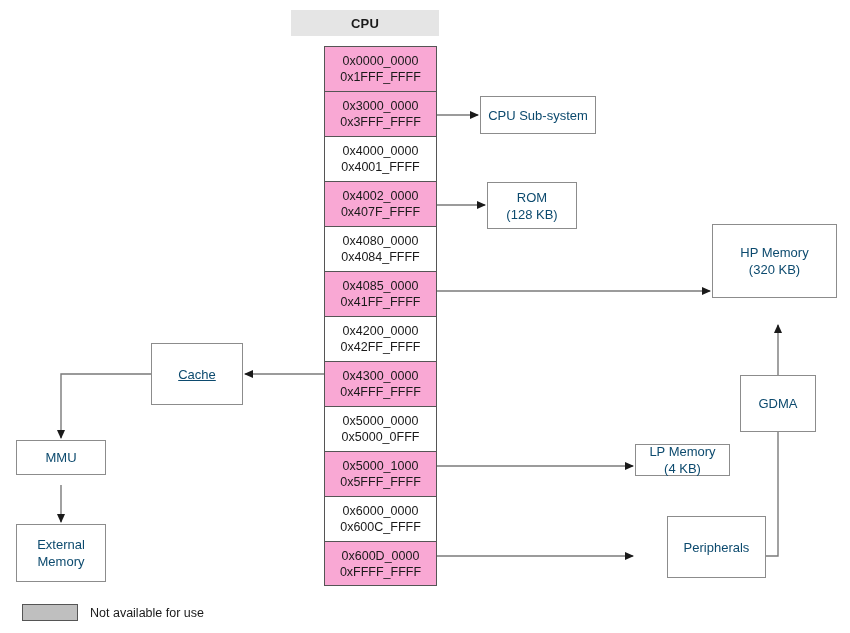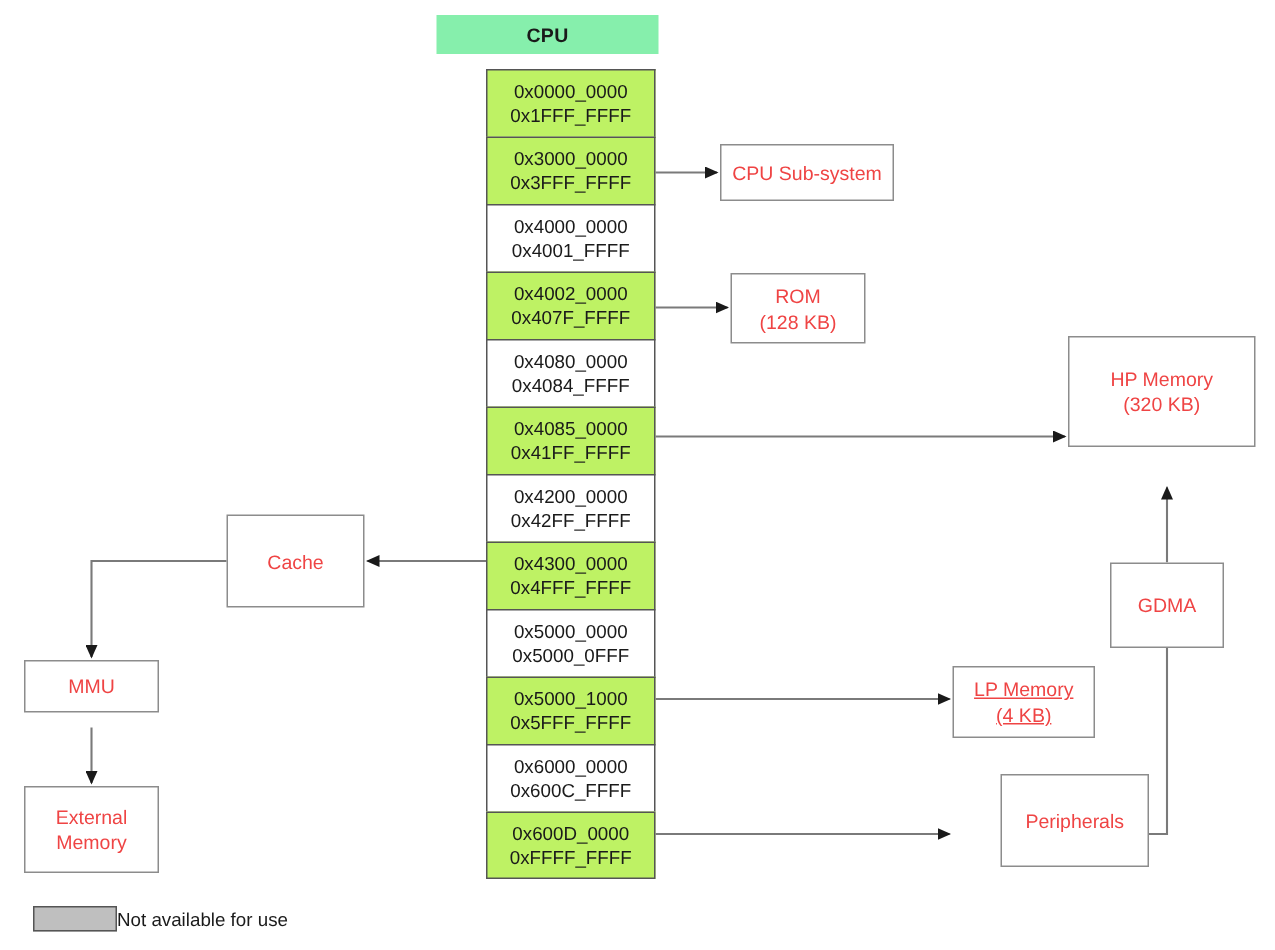--- a/index.html
+++ b/index.html
@@ -18,21 +18,21 @@
     background: #ffffff;
     overflow: hidden;
   }
   
   .cpu-header {
     position: absolute;
     left: 291px;
     top: 10px;
     width: 148px;
     height: 26px;
-    background: #86efac;
+    background: #e5e5e5;
     display: flex;
     align-items: center;
     justify-content: center;
     font-size: 13px;
     font-weight: bold;
     letter-spacing: 0.2px;
     color: #1a1a1a;
   }
   .cpu-column {
     position: absolute;
@@ -51,67 +51,68 @@
     align-items: center;
     justify-content: center;
     font-size: 12.5px;
     line-height: 16px;
     background: #ffffff;
   }
   .cpu-column .mem-row:last-child {
     border-bottom: 1px solid #555555;
   }
   .mem-row.unavailable {
-    background: #bef264;
+    background: #f9a8d4;
   }
   .mem-row span {
     display: block;
     white-space: nowrap;
   }
   
   .box {
     position: absolute;
     box-sizing: border-box;
     border: 1px solid #8c8c8c;
     background: #ffffff;
     display: flex;
     flex-direction: column;
     align-items: center;
     justify-content: center;
     font-size: 13px;
     line-height: 17px;
     text-align: center;
-    color: #ef4444;
+    color: #0c4a6e;
   }
   .box span { display: block; white-space: nowrap; }
   #box-cpu-subsystem { left: 480px; top: 96px;  width: 116px; height: 38px; }
   #box-rom           { left: 487px; top: 182px; width: 90px;  height: 47px; }
   #box-hp-memory     { left: 712px; top: 224px; width: 125px; height: 74px; }
-  #box-cache         { left: 151px; top: 343px; width: 92px;  height: 62px; }
+  #box-cache         { left: 151px; top: 343px; width: 92px;  height: 62px; text-decoration: underline; }
   #box-gdma          { left: 740px; top: 375px; width: 76px;  height: 57px; }
-  #box-lp-memory     { left: 635px; top: 444px; width: 95px;  height: 48px; text-decoration: underline; }
+  #box-lp-memory     { left: 635px; top: 444px; width: 95px;  height: 32px; }
   #box-mmu           { left: 16px;  top: 440px; width: 90px;  height: 35px; }
   #box-peripherals   { left: 635px; top: 516px; width: 99px;  height: 62px; margin-left: 32px; }
   #box-external-mem  { left: 16px;  top: 524px; width: 90px;  height: 58px; }
   
   #connectors {
     position: absolute;
     left: 0;
     top: 0;
     width: 850px;
     height: 633px;
     pointer-events: none;
   }
   
   #legend {
     position: absolute;
     left: 22px;
     top: 604px;
     display: flex;
     align-items: center;
+    gap: 12px;
   }
   #legend-swatch {
     width: 56px;
     height: 17px;
     background: #bfbfbf;
     border: 1px solid #555555;
     box-sizing: border-box;
   }
   #legend-label {
     font-size: 12.5px;

